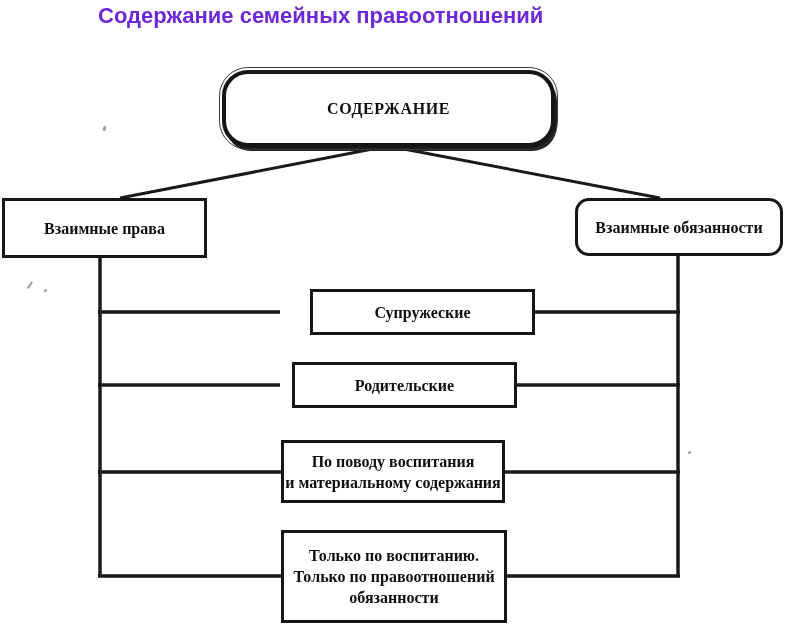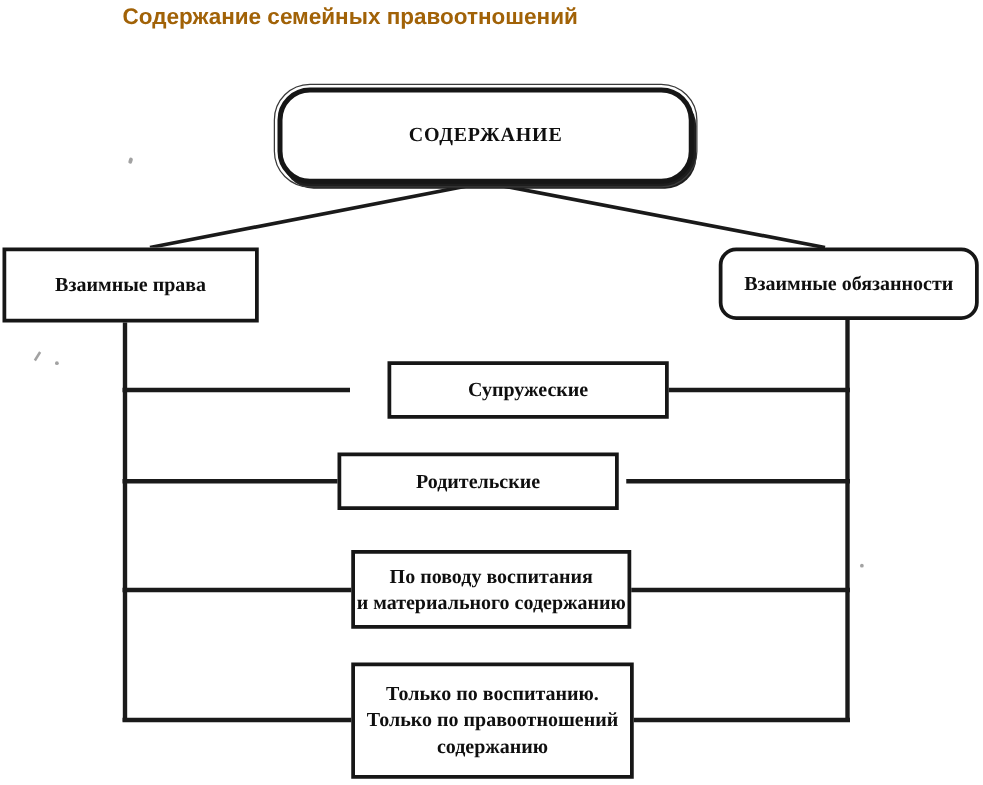--- a/index.html
+++ b/index.html
@@ -15,23 +15,23 @@
     overflow: hidden;
     font-family: "Liberation Serif", "DejaVu Serif", serif;
     color: #101010;
   }
   #page-title {
     position: absolute;
     left: 98px;
     top: 3px;
     font-family: "Liberation Sans", "DejaVu Sans", sans-serif;
     font-weight: 700;
-    font-size: 18px;
+    font-size: 22px;
     letter-spacing: 0px;
-    color: #a16207;
+    color: #6d28d9;
     white-space: nowrap;
   }
   svg.wires {
     position: absolute;
     left: 0;
     top: 0;
     width: 786px;
     height: 628px;
   }
   .node {
@@ -69,21 +69,21 @@
     height: 60px;
   }
   #branch-right {
     left: 575px;
     top: 198px;
     width: 208px;
     height: 58px;
     border-radius: 14px;
   }
   #item-0 { left: 278px; top: 289px; width: 225px; height: 46px; margin-left: 32px; }
-  #item-1 { left: 270px; top: 362px; width: 225px; height: 46px; }
+  #item-1 { left: 292px; top: 362px; width: 225px; height: 46px; }
   #item-2 { left: 281px; top: 440px; width: 224px; height: 63px; }
   #item-3 { left: 281px; top: 530px; width: 226px; height: 93px; }
   .speck {
     position: absolute;
     background: #555;
     opacity: 0.55;
   }
   #speck-1 { left: 103px; top: 126px; width: 3px; height: 5px; border-radius: 2px; transform: rotate(18deg); }
   #speck-2 { left: 29px; top: 281px; width: 2px; height: 8px; transform: rotate(32deg); }
   #speck-3 { left: 44px; top: 289px; width: 3px; height: 3px; border-radius: 50%; }
@@ -130,27 +130,27 @@
   <div class="node" id="item-0">
     <div class="tline">Супружеские</div>
   </div>
 
   <div class="node" id="item-1">
     <div class="tline">Родительские</div>
   </div>
 
   <div class="node" id="item-2">
     <div class="tline">По поводу воспитания</div>
-    <div class="tline">и материального содержанию</div>
+    <div class="tline">и материальному содержания</div>
   </div>
 
   <div class="node" id="item-3">
     <div class="tline">Только по воспитанию.</div>
     <div class="tline">Только по правоотношений</div>
-    <div class="tline">содержанию</div>
+    <div class="tline">обязанности</div>
   </div>
 
   <div class="speck" id="speck-1"></div>
   <div class="speck" id="speck-2"></div>
   <div class="speck" id="speck-3"></div>
   <div class="speck" id="speck-4"></div>
 
 </div>
 
 </body></html>

